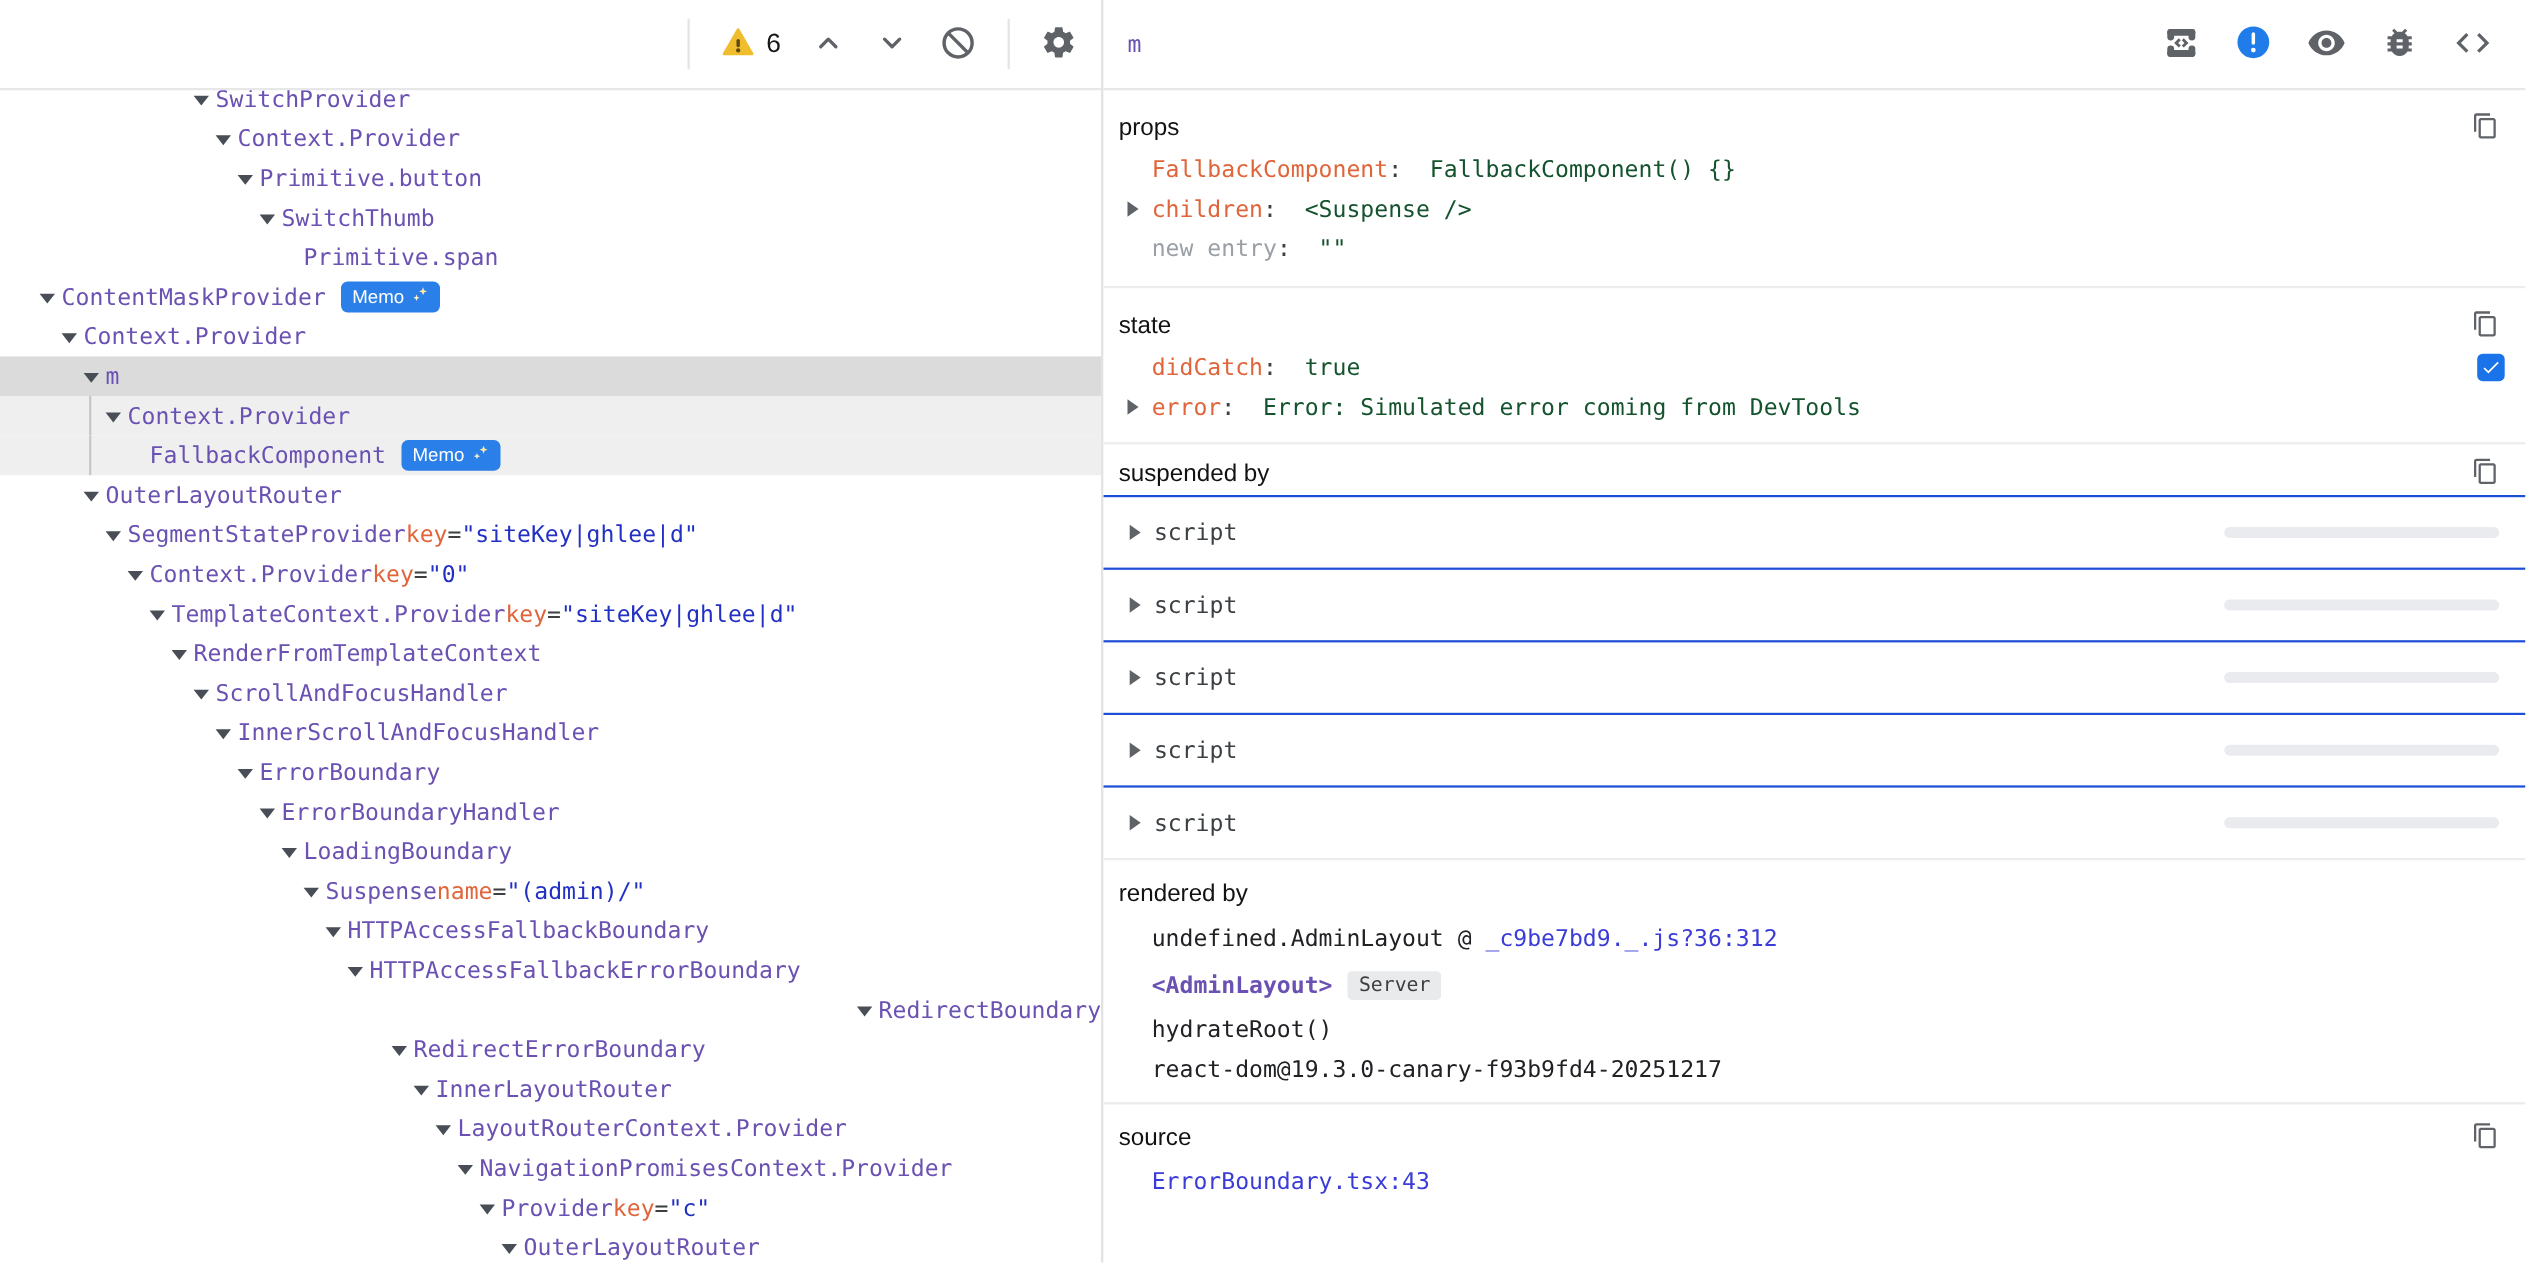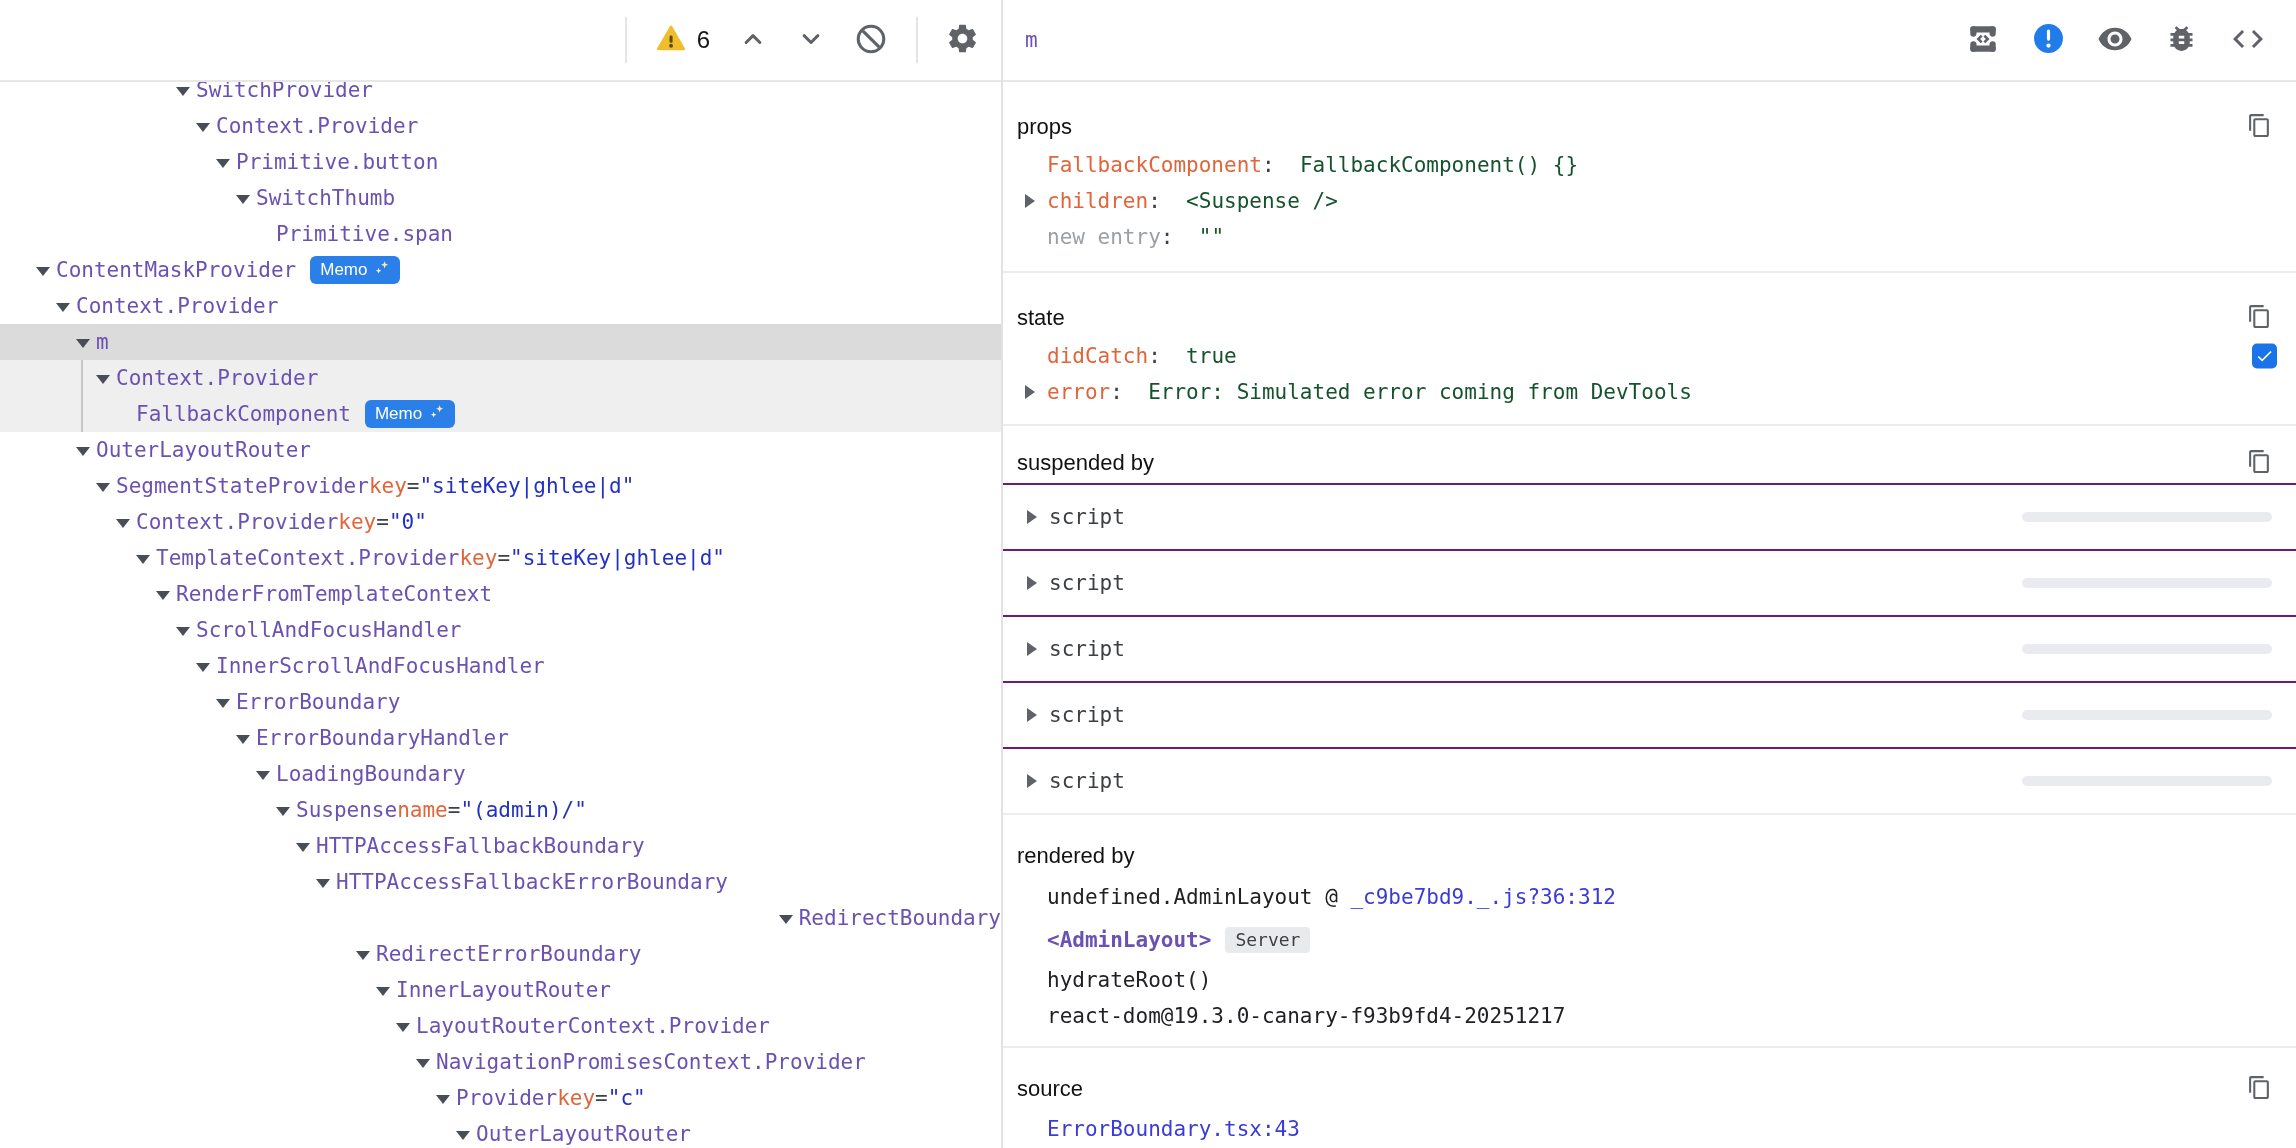--- a/index.html
+++ b/index.html
@@ -38,39 +38,39 @@
   .right { flex:1; min-width:0; display:flex; flex-direction:column; }
   .rtoolbar { height:82px; flex:none; border-bottom:2px solid #e7e7e7;
               display:flex; align-items:center; padding:0 30px 0 22px; }
   .rtitle { font:21px "DejaVu Sans Mono", monospace; color:#6a51b2; }
   .ricons { margin-left:auto; display:flex; align-items:center; gap:32px; }
   .ibtn { background:none; border:none; padding:0; cursor:pointer; display:flex; align-items:center; }
 
   .sections { flex:1; overflow:hidden; font:21px "DejaVu Sans Mono", monospace; color:#202124; }
   .section { border-bottom:2px solid #ececec; }
   .sec-head { display:flex; align-items:center; height:40px; padding-left:14px;
-              font:22px "Liberation Sans", sans-serif; color:#121212;margin-top:11px; }
+              font:22px "Liberation Sans", sans-serif; color:#121212; }
   .copybtn { margin-left:auto; margin-right:24px; background:none; border:none; padding:0; cursor:pointer; display:flex; }
 
   .kv { min-height:36px; line-height:36px; padding-left:44px; position:relative; white-space:pre; }
   .caret { position:absolute; left:22px; top:50%; margin-top:-7px; width:0; height:0;
            border-top:7px solid transparent; border-bottom:7px solid transparent;
            border-left:10px solid #5f6368; }
   .key { color:#e0653a; }
   .key.muted { color:#9aa0a6; }
   .colon { color:#3c4043; }
   .val { color:#14532d; }
   .checkbox { position:absolute; right:19px; top:50%; transform:translateY(-50%);
               width:25px; height:25px; background:#1a73e8; border-radius:5px;
               display:flex; align-items:center; justify-content:center; cursor:pointer; }
 
   #sec-props { padding:14px 0 16px; }
   #sec-state { padding:14px 0 14px; }
   #sec-suspended { padding-top:6px; }
-  .script-row { height:66px; border-top:2px solid #701a75; display:flex; align-items:center;
+  .script-row { height:66px; border-top:2px solid #1d4ed8; display:flex; align-items:center;
                 padding-left:46px; position:relative; color:#3c4043; }
   .script-caret { width:0; height:0; border-top:7px solid transparent; border-bottom:7px solid transparent;
                   border-left:10px solid #5f6368; position:absolute; left:24px; }
   .bar-track { margin-left:auto; margin-right:24px; width:250px; height:10px;
                background:#e9ebee; border-radius:5px; overflow:hidden; }
   .bar-fill { height:10px; background:#1e7ce8; border-radius:5px; }
 
   #sec-rendered { padding:10px 0 12px; }
   .rb-row { padding-left:44px; display:flex; align-items:center; white-space:pre; color:#202124; }
   .rb-link, .src-link { color:#3b3bd8; text-decoration:none; cursor:pointer; }

